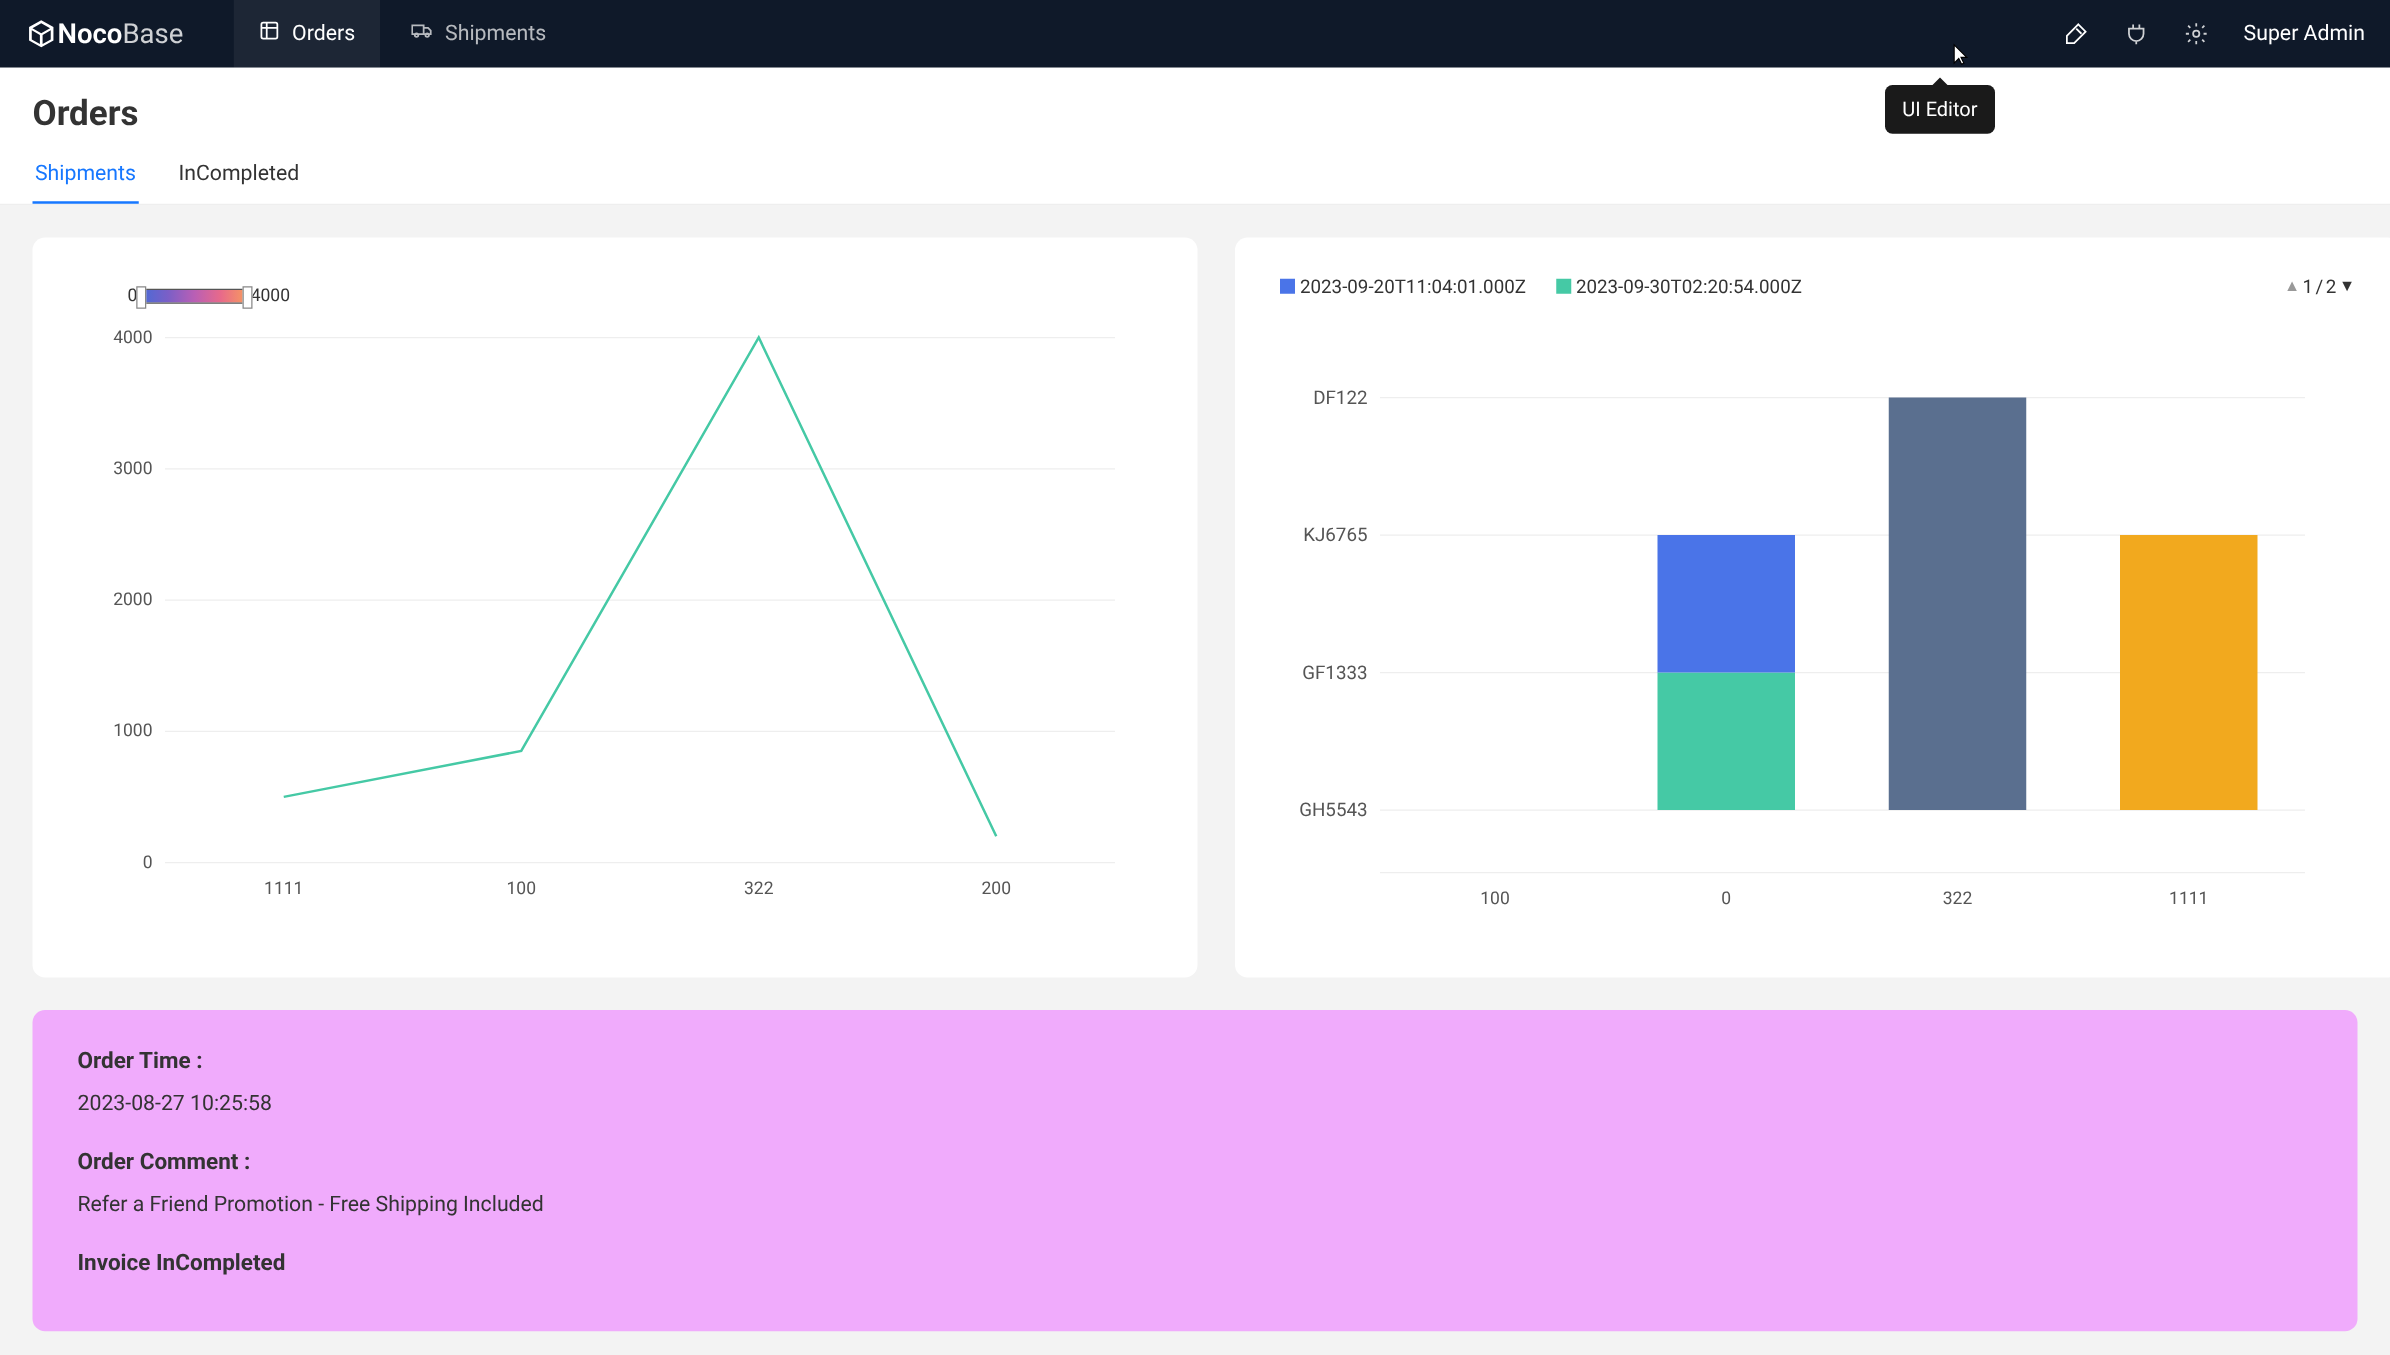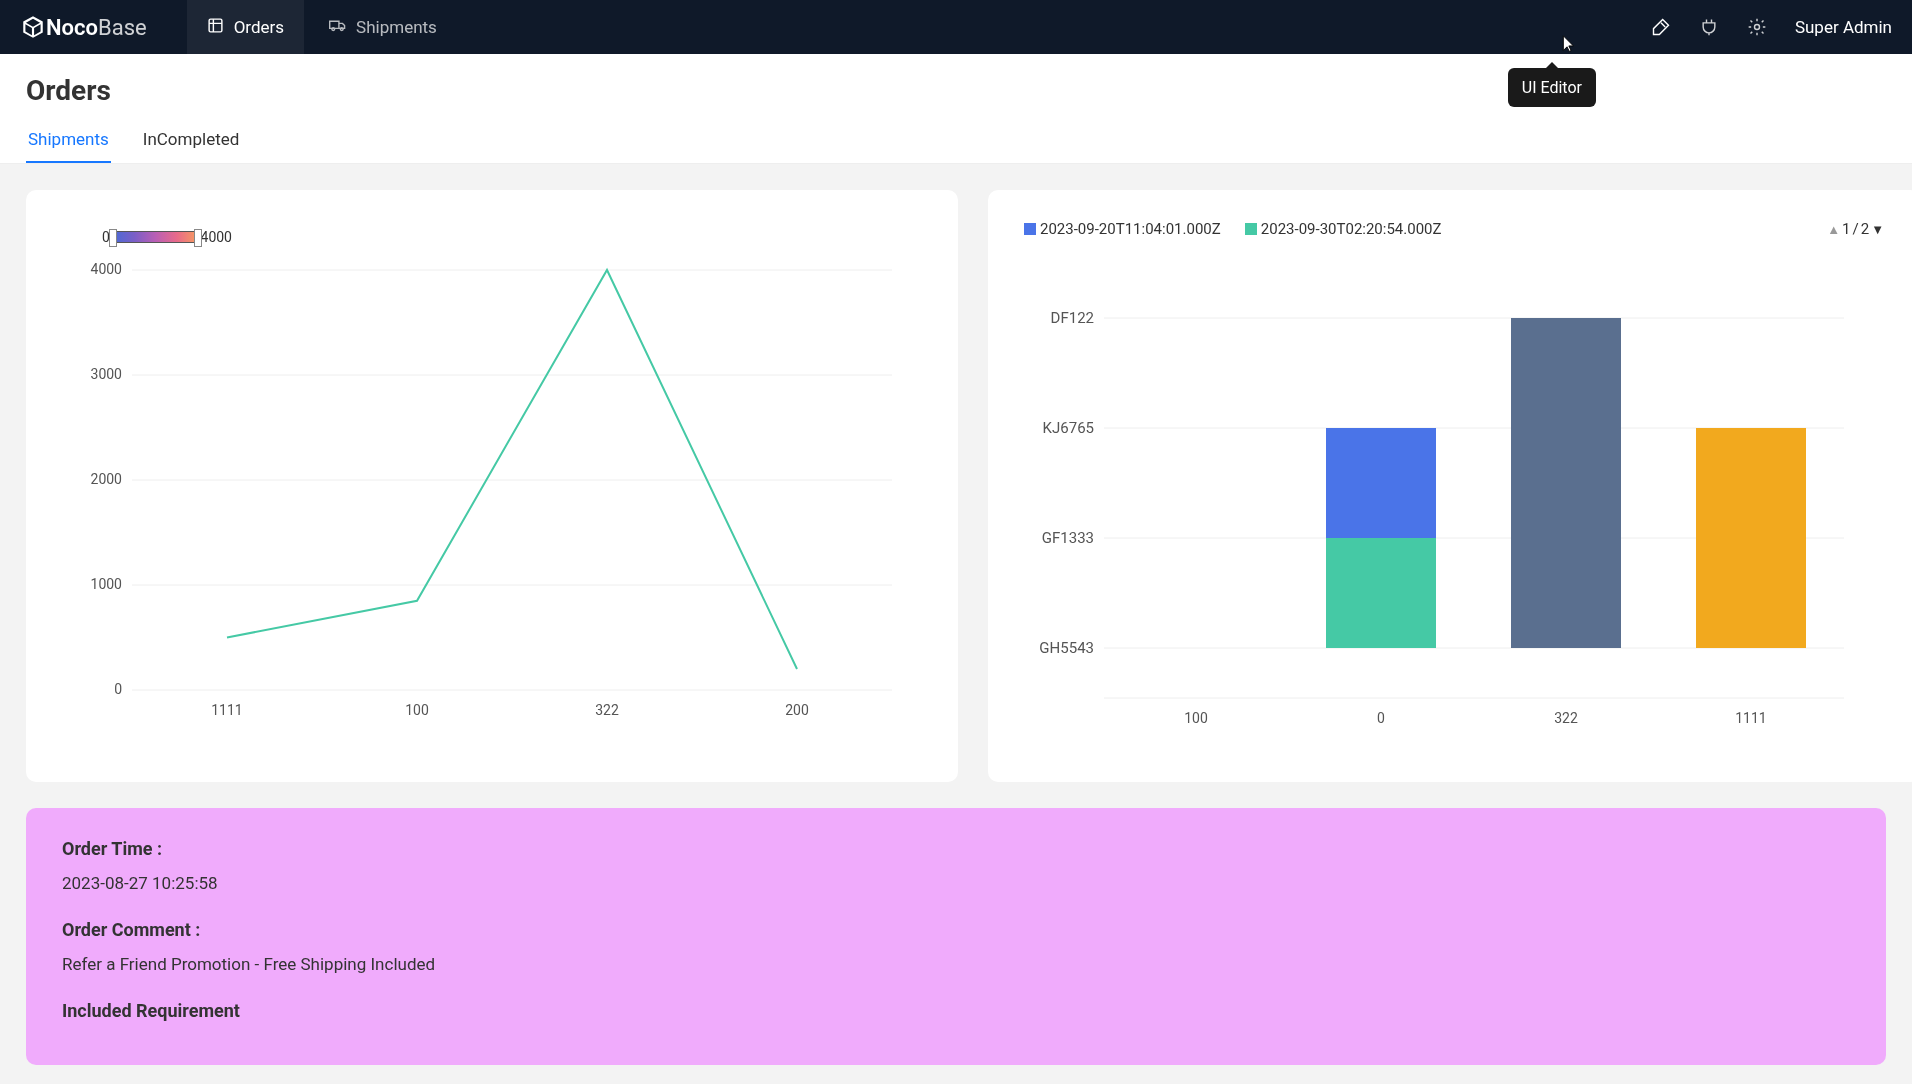--- a/index.html
+++ b/index.html
@@ -336,15 +336,15 @@
       </svg>
     </div>
 
   </div>
 
   <div class="detail-card">
     <div class="detail-label">Order Time :</div>
     <div class="detail-value">2023-08-27 10:25:58</div>
     <div class="detail-label">Order Comment :</div>
     <div class="detail-value">Refer a Friend Promotion - Free Shipping Included</div>
-    <div class="detail-label">Included Requirement</div>
+    <div class="detail-label">Invoice InCompleted</div>
   </div>
 </div>
 
 </body></html>

